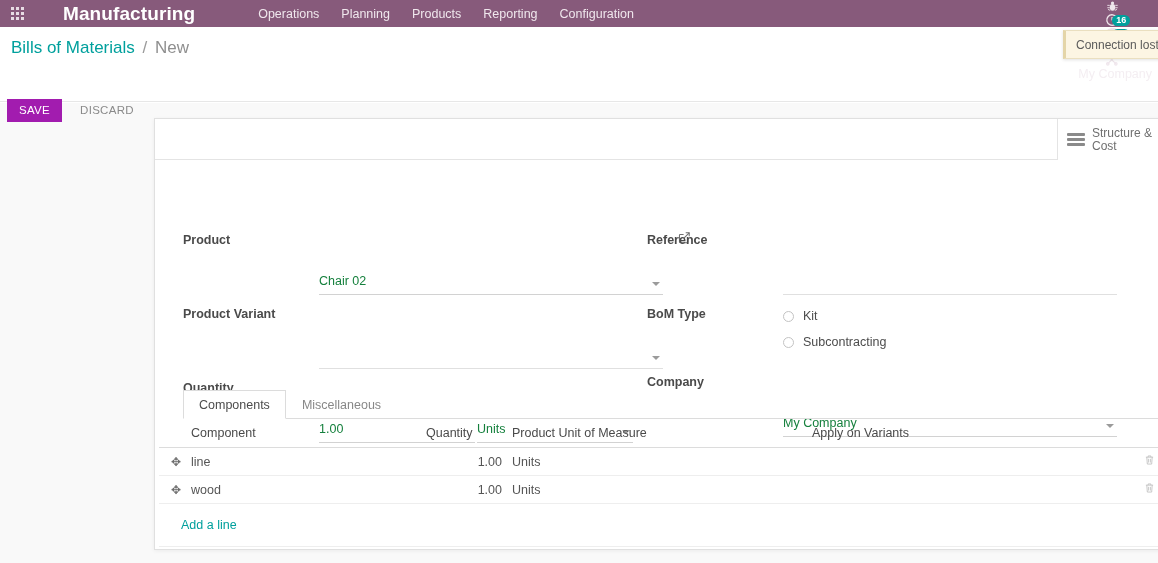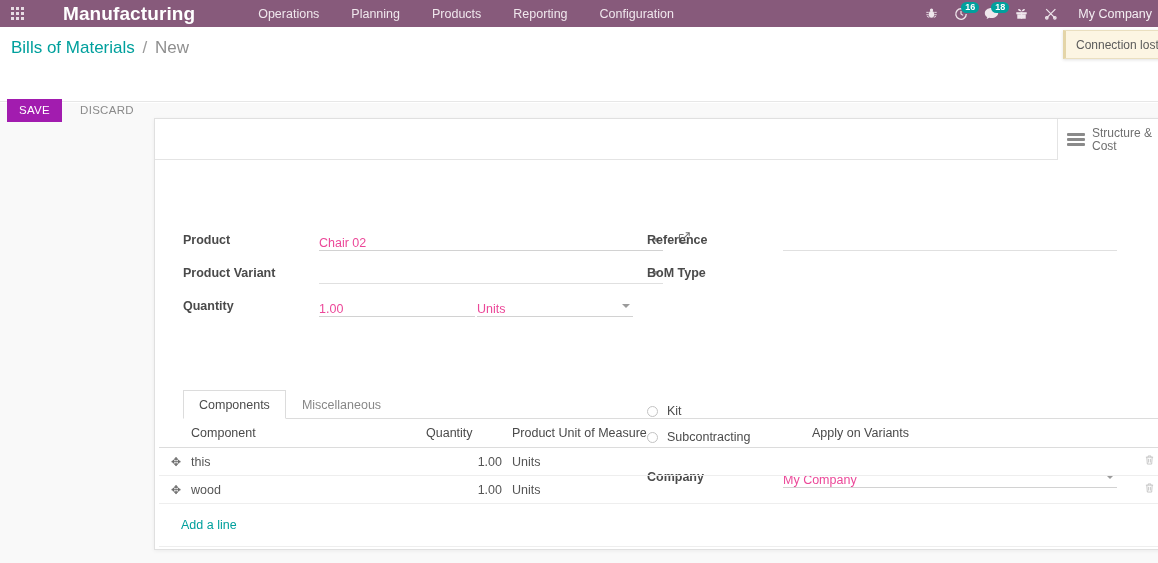--- a/index.html
+++ b/index.html
@@ -39,36 +39,37 @@
     font-size: 19px;
     font-weight: bold;
     color: #ffffff;
     margin-left: 29px;
     letter-spacing: .1px;
     white-space: nowrap;
   }
   .menus {
     display: flex; align-items: center;
     margin-left: 52px;
-    gap: 10px;
+    gap: 0px;
   }
   .menus a {
     color: #f0e7ed;
     text-decoration: none;
     font-size: 12.5px;
     padding: 6px 11px;
     white-space: nowrap;
     cursor: pointer;
   }
   .nav-right {
     position: absolute; right: 0; top: 0;
     height: 27px;
     display: flex; align-items: center;
     gap: 0px;
     padding-right: 0px;
+    flex-direction: column;
   }
   .navicon {
     position: relative;
     width: 30px; height: 27px;
     display: flex; align-items: center; justify-content: center;
     cursor: pointer;
     color: #efe6ec;
   }
   .navicon svg { display: block; }
   .badge {
@@ -220,25 +221,26 @@
     font-weight: bold;
     color: #4a4a4a;
     padding-top: 3px;
   }
   .fval { flex: 1 1 auto; position: relative; }
 
   .inp {
     position: relative;
     border-bottom: 1px solid #d2d2d2;
     height: 21px;
-    display: flex; align-items: flex-end;
-    font-size: 12.5px;
-    color: #ec4899;
+    display: flex; align-items: flex-start;
+    font-size: 12.5px;
+    color: #15803d;
     padding-right: 16px;
     cursor: text;
+    margin-top: 44px;
   }
   .inp.noline { border-bottom: 1px solid #e0e0e0; }
   .caret {
     position: absolute;
     right: 3px; top: 8px;
     width: 0; height: 0;
     border-left: 4px solid transparent;
     border-right: 4px solid transparent;
     border-top: 4px solid #9b9b9b;
   }
@@ -506,21 +508,21 @@
 
       <div class="frow">
         <div class="flabel">Reference</div>
         <div class="fval">
           <div class="inp noline">
             <span></span>
           </div>
         </div>
       </div>
 
-      <div class="frow" style="margin-bottom:4px;flex-direction:column;">
+      <div class="frow" style="margin-bottom:4px;">
         <div class="flabel">BoM Type</div>
         <div class="fval">
           <div class="radio-line">
             <span class="radio"></span>
             <span class="radio-label">Kit</span>
           </div>
           <div class="radio-line">
             <span class="radio"></span>
             <span class="radio-label">Subcontracting</span>
           </div>
@@ -552,21 +554,21 @@
             <th>Component</th>
             <th class="th-qty">Quantity</th>
             <th class="th-uom">Product Unit of Measure</th>
             <th class="th-variants">Apply on Variants</th>
             <th class="td-trash"></th>
           </tr>
         </thead>
         <tbody>
           <tr>
             <td class="td-handle"><span class="drag">✥</span></td>
-            <td>this</td>
+            <td>line</td>
             <td class="num">1.00</td>
             <td>Units</td>
             <td></td>
             <td class="td-trash">
               <span class="trash">
                 <svg width="11" height="12" viewBox="0 0 14 16" fill="none" stroke="#bdbdbd" stroke-width="1.1">
                   <path d="M2.2 4.2h9.6M5.2 4.2V2.6h3.6v1.6"></path>
                   <path d="M3.4 4.2l.7 9.2h5.8l.7-9.2"></path>
                   <path d="M5.8 6.4v5M8.2 6.4v5"></path>
                 </svg>

